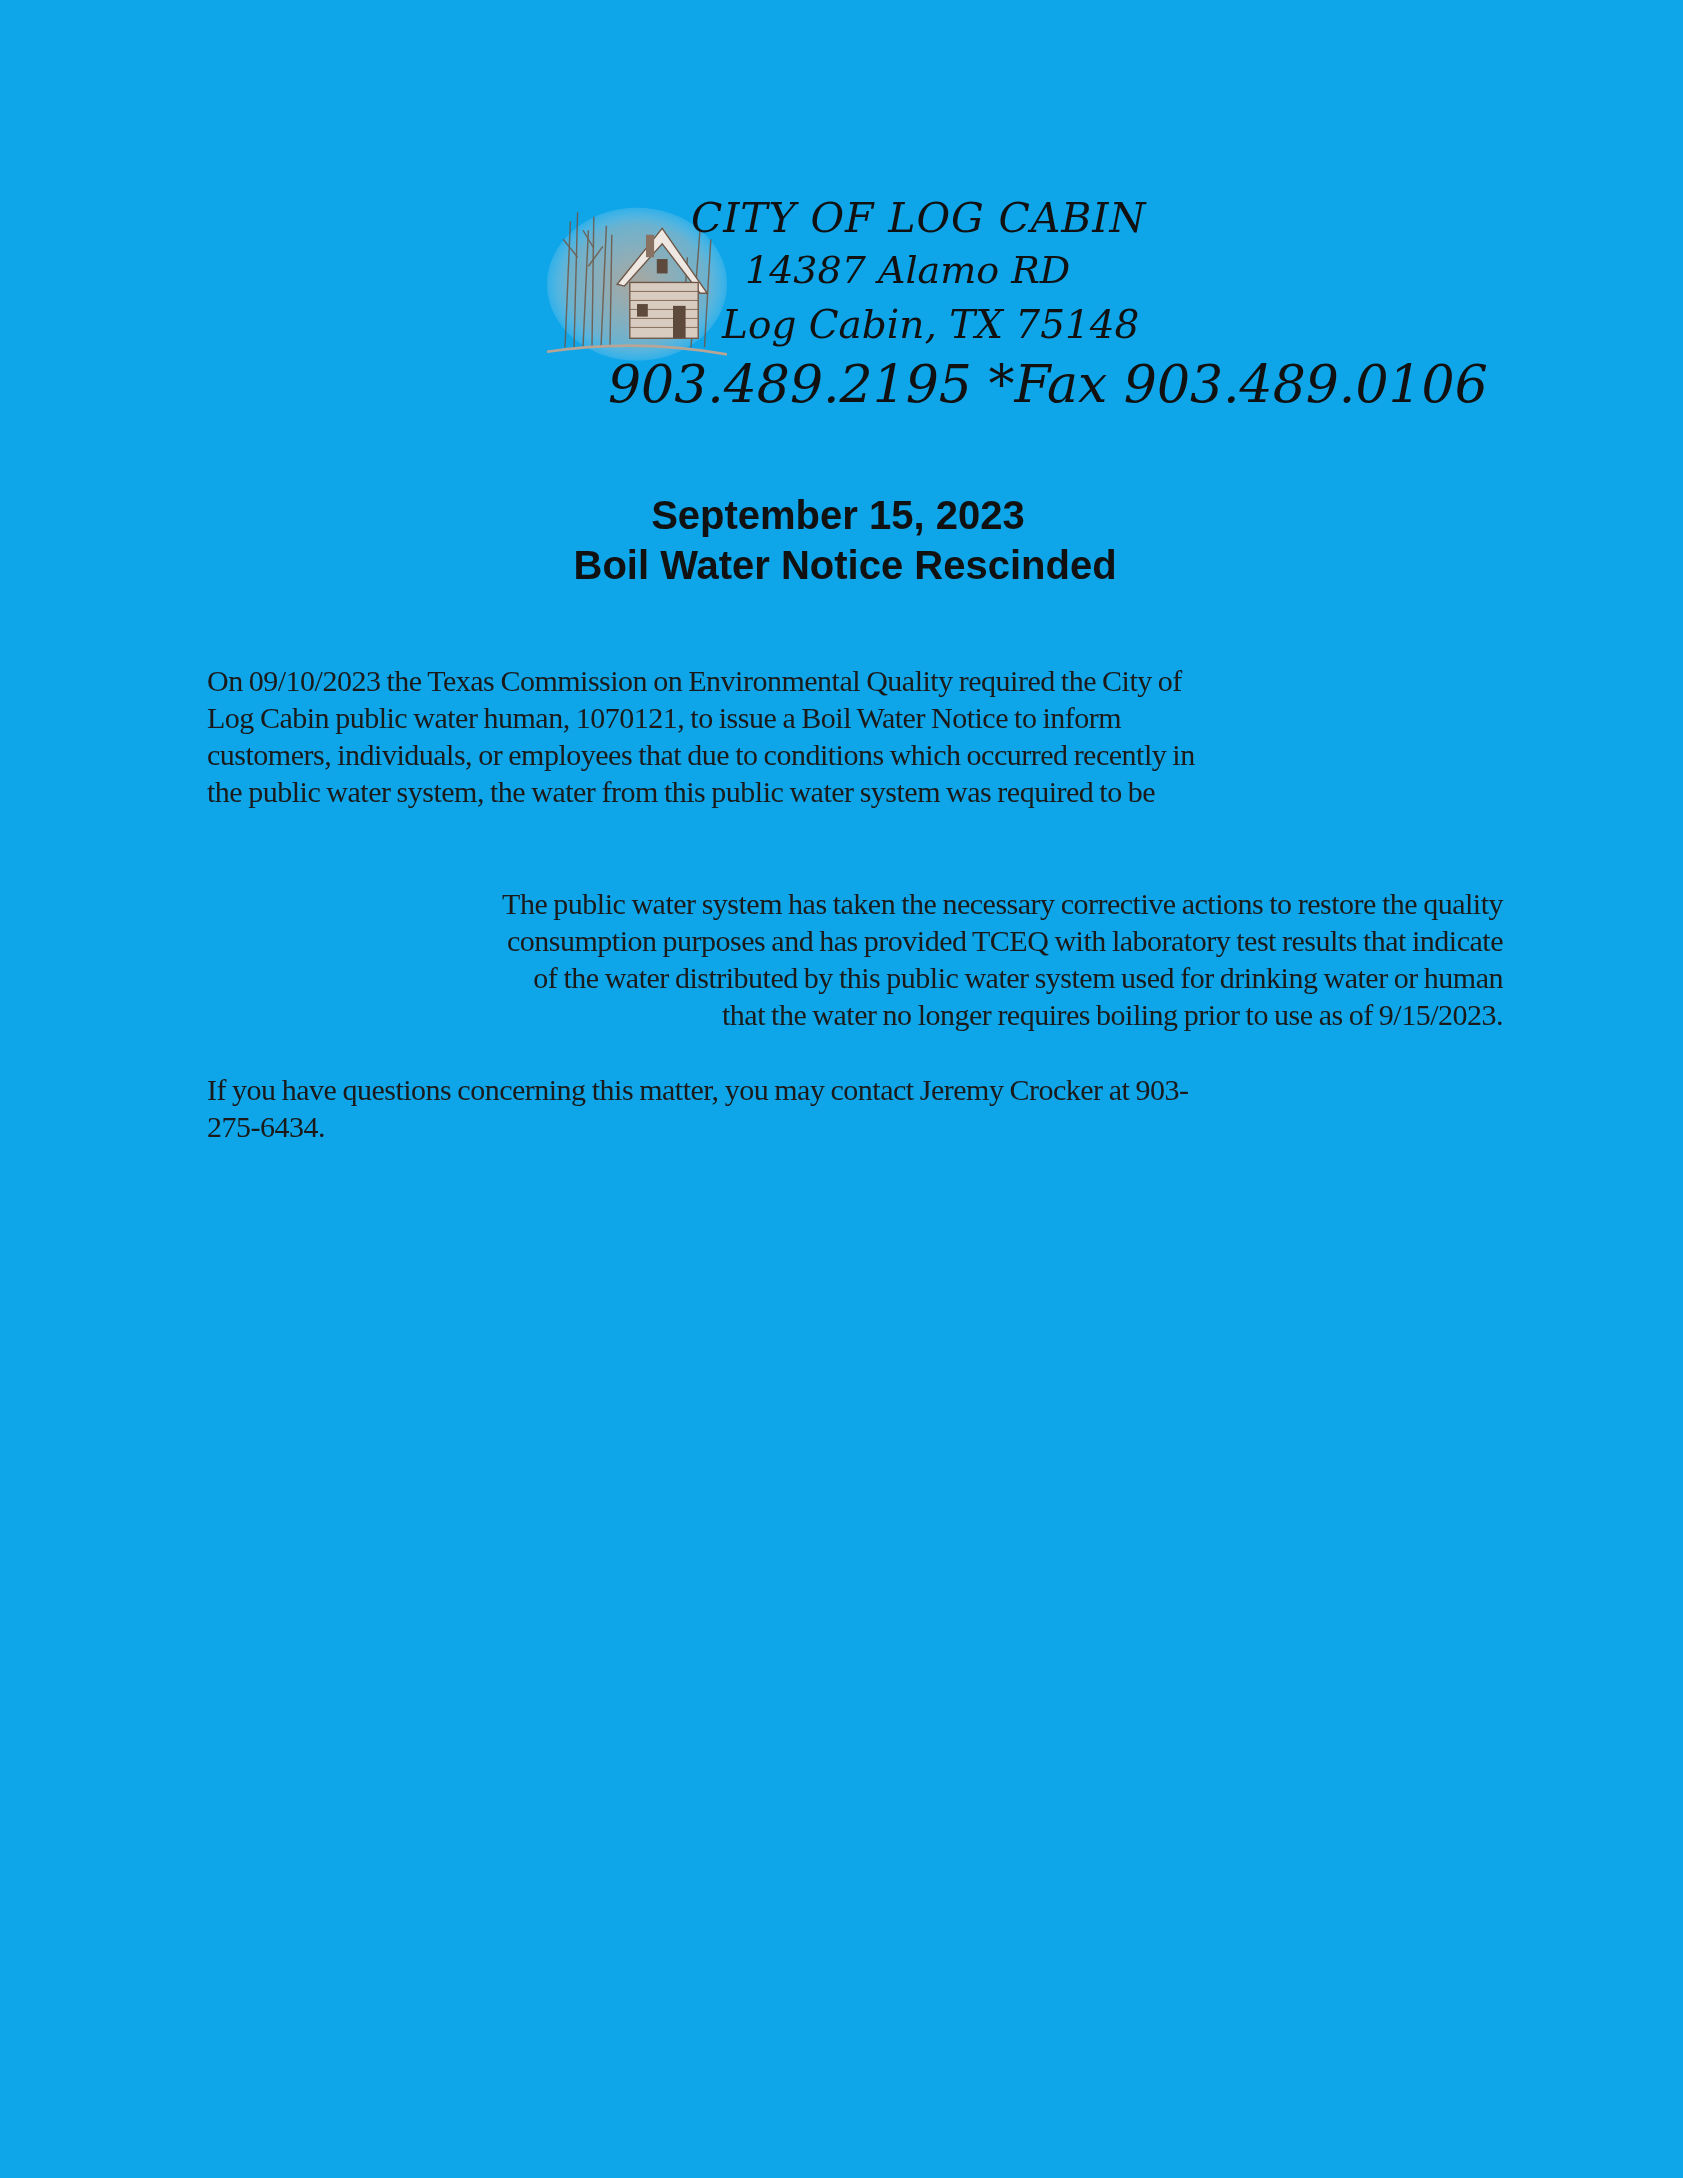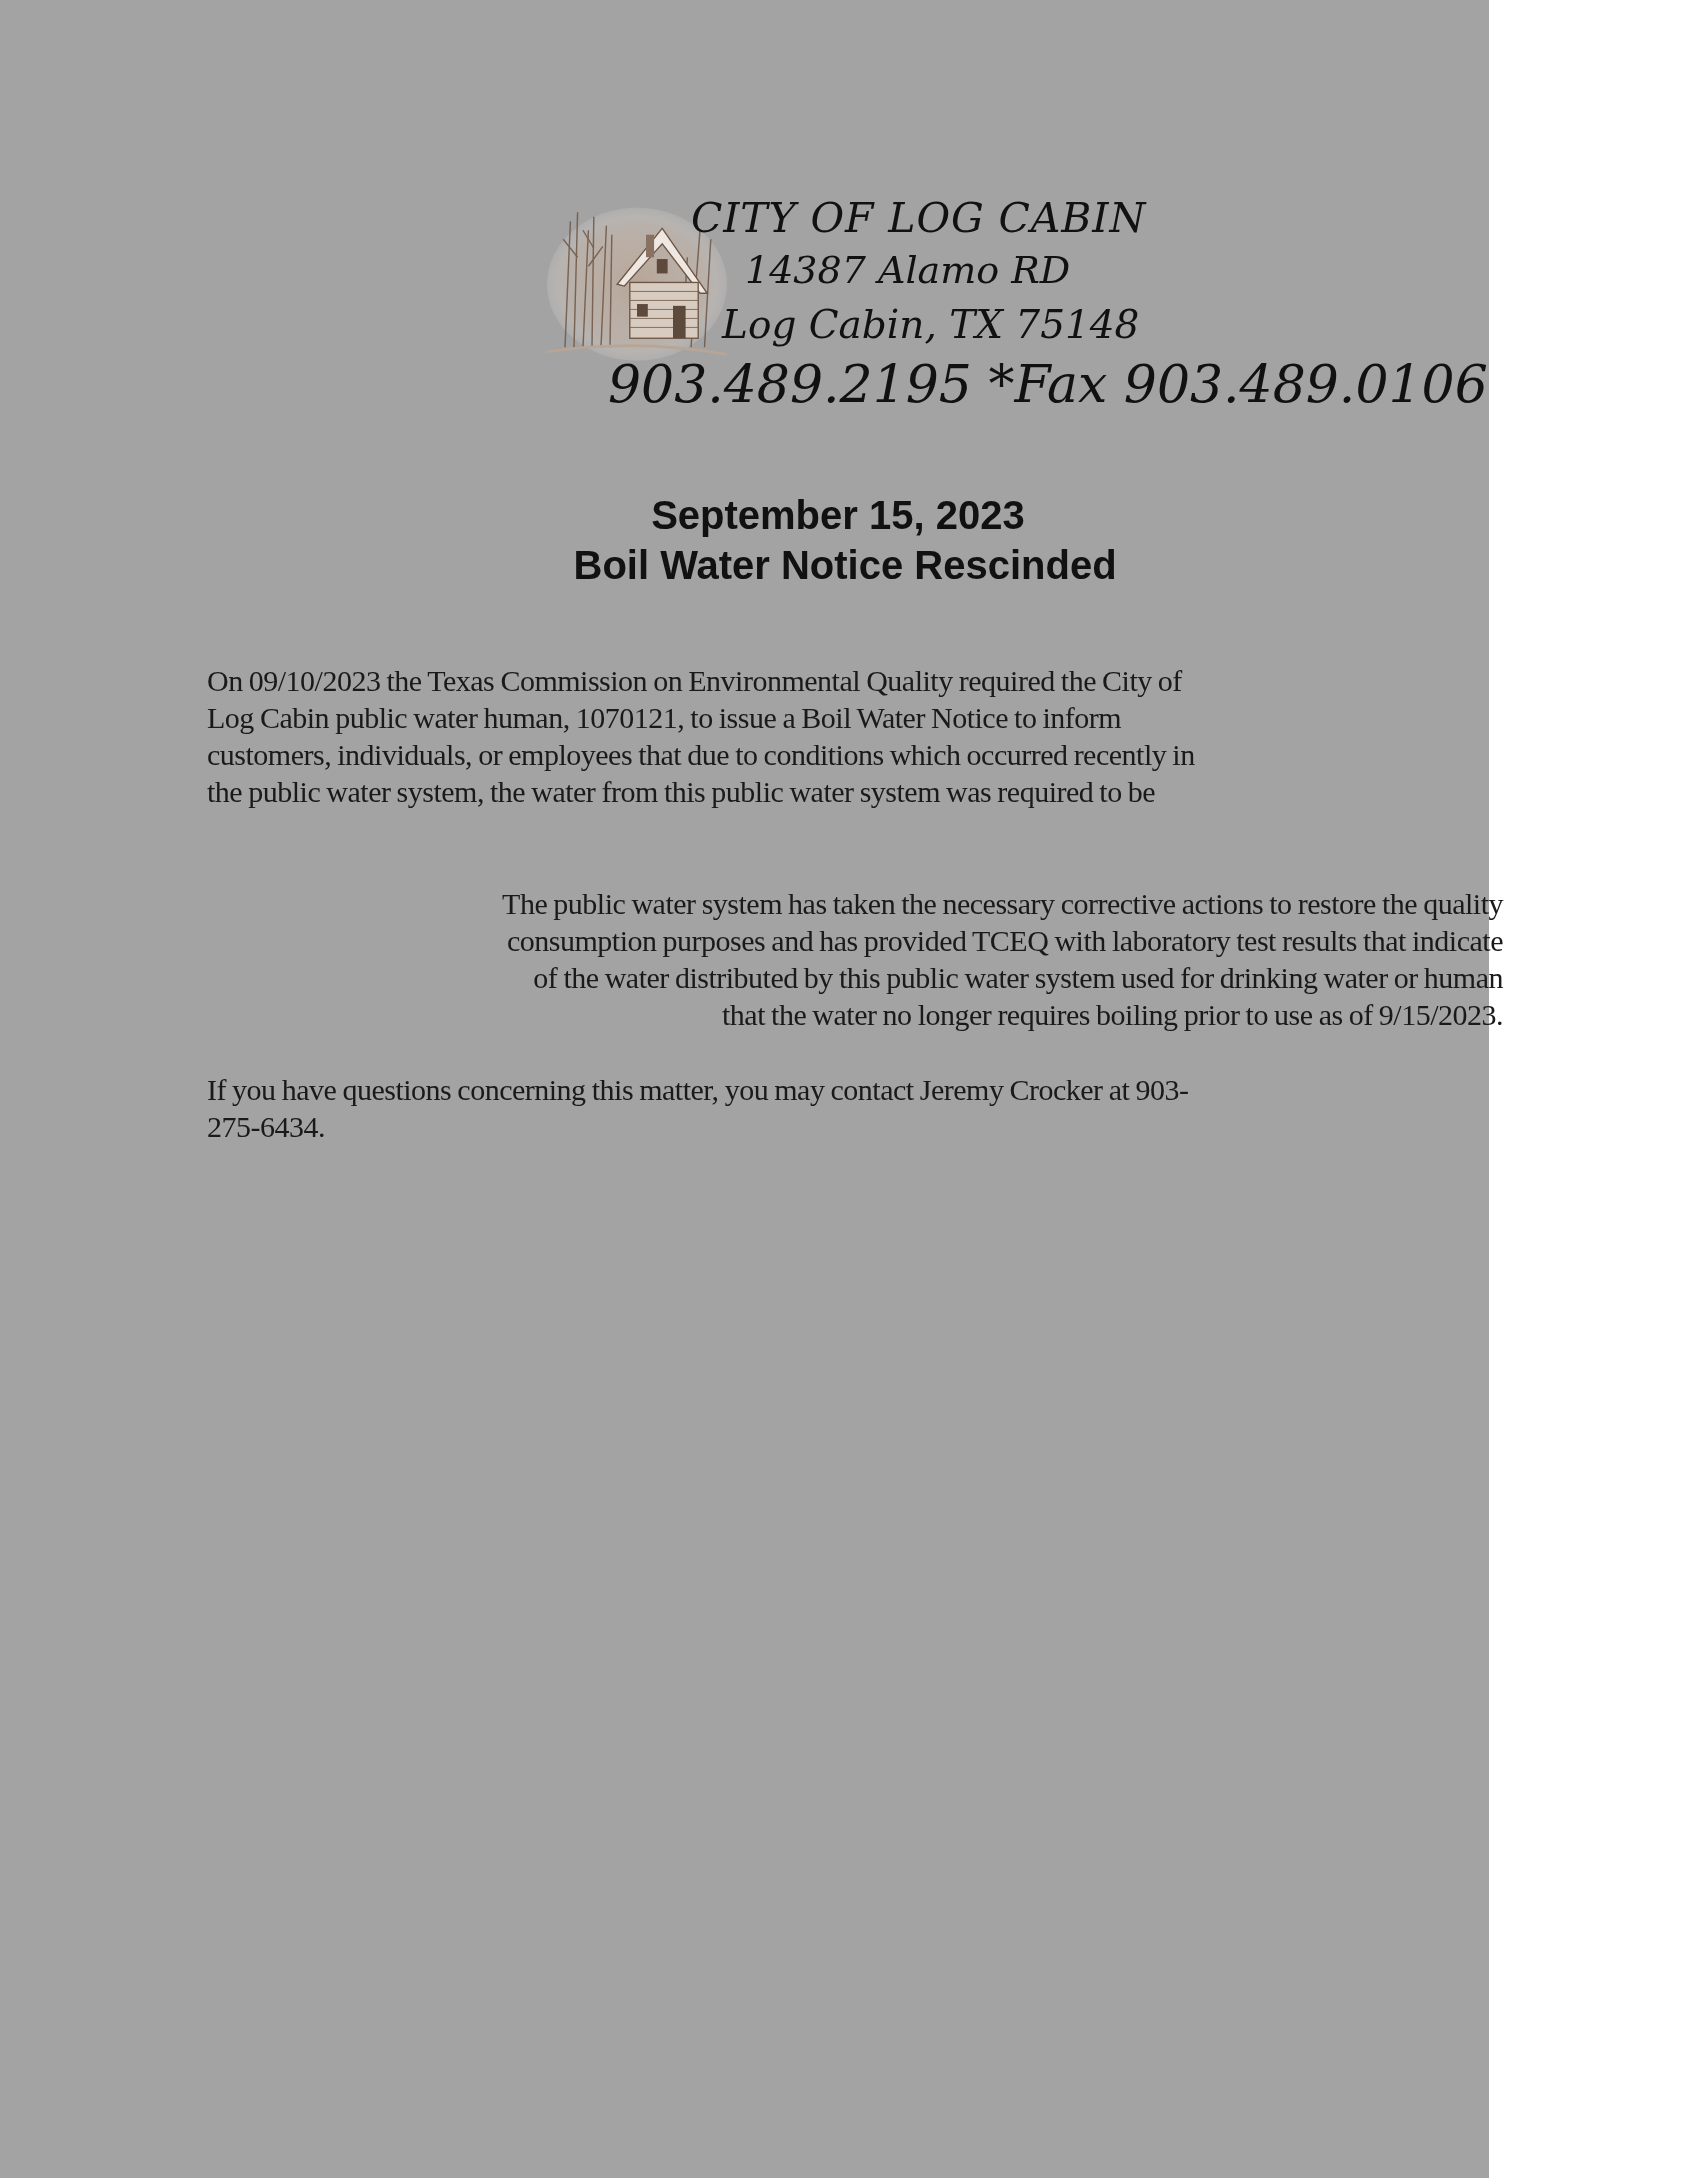--- a/index.html
+++ b/index.html
@@ -1,17 +1,17 @@
 <!DOCTYPE html>
 <html style="font-size:14.4px"><head>
   <meta charset="utf-8">
   <style>
     html, body { margin: 0; padding: 0; background: #ffffff; }
     body { width: 1683px; height: 2178px; position: relative; overflow: hidden; }
-    .page { position: absolute; left: 0; top: 0; width: 1489px; height: 2178px; background: #a3a3a3; }
+    .page { position: absolute; left: 0; top: 0; width: 1683px; height: 2178px; background: #0ea5e9; }
 
     .letterhead { position: absolute; left: 540px; top: 194px; width: 720px; height: 216px; }
     .cabin-art { position: absolute; left: 7.2px; top: 9px; width: 180px; height: 158px; }
     .lh-line { position: absolute; font-family: "DejaVu Serif", serif; font-style: italic; color: #111; white-space: nowrap; }
     .lh-1 { left: 151px; top: 0px; font-size: 41px; letter-spacing: 0.9px; }
     .lh-2 { left: 205px; top: 54px; font-size: 38px; }
     .lh-3 { left: 182px; top: 108px; font-size: 39px; }
     .lh-4 { left: 68px; top: 160px; font-size: 52px; text-align: right; }
 
     .title-block { position: absolute; left: 0; width: 1683px; text-align: center; font-family: "Liberation Sans", sans-serif; font-weight: bold; color: #111; }

